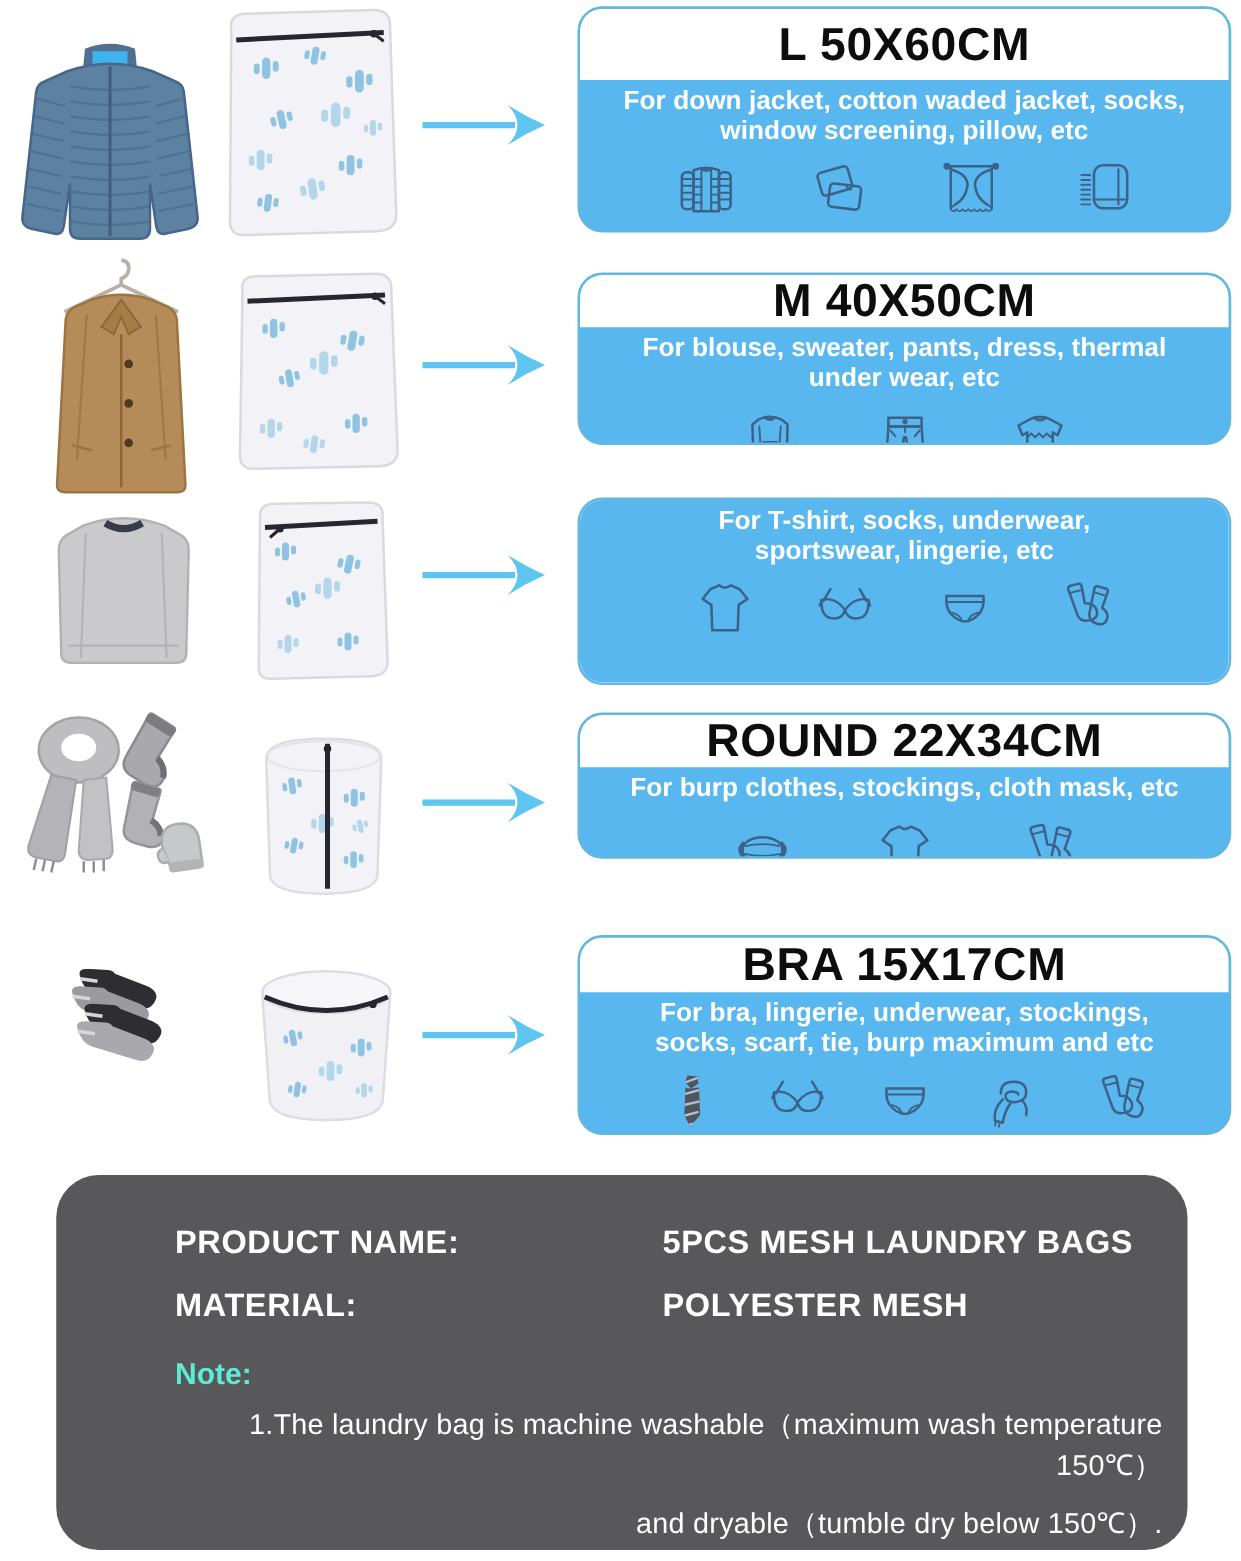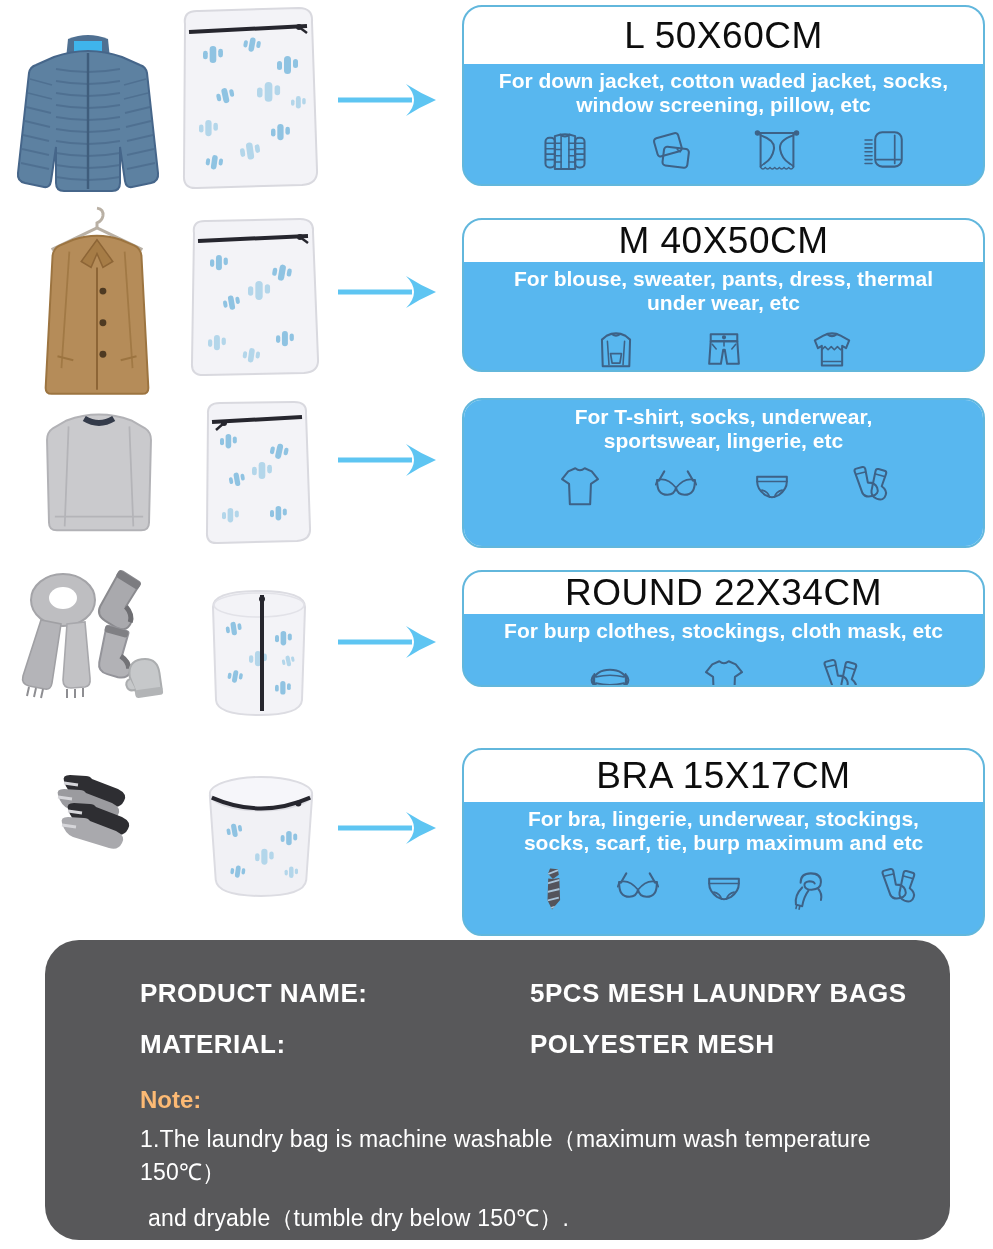--- a/index.html
+++ b/index.html
@@ -4,37 +4,37 @@
 <style>
   html,body{margin:0;padding:0;background:#fff;}
   .stage{position:relative;width:993px;height:1249px;background:#ffffff;overflow:hidden;
          font-family:"Liberation Sans",sans-serif;}
   .abs{position:absolute;}
 
   
   .panel{position:absolute;left:462px;width:523px;border:2px solid #62b7dc;border-radius:20px;
          background:#58b7ef;overflow:hidden;display:flex;flex-direction:column;box-sizing:border-box;}
   .panel-head{background:#ffffff;display:flex;align-items:center;justify-content:center;
-              font-weight:400;color:#0d0d0d;letter-spacing:.5px;}
+              font-weight:700;color:#0d0d0d;letter-spacing:.5px;}
   .panel-title{font-size:37px;}
   .panel-body{flex:1;background:#58b7ef;text-align:center;padding-top:5px;}
   .desc{color:#ffffff;font-size:21px;font-weight:600;line-height:1.14;margin:0 auto;}
   .icons{display:flex;justify-content:center;align-items:flex-end;margin-top:9px;}
   .ic{width:50px;height:50px;display:block;}
 
   
   .arrow{position:absolute;width:104px;height:40px;}
 
   
   .info-panel{position:absolute;left:45px;top:940px;width:905px;height:300px;background:#58585a;
               border-radius:34px;color:#ffffff;box-sizing:border-box;padding:38px 20px 0 95px;}
   .info-row{display:grid;grid-template-columns:390px 1fr;margin-bottom:20px;}
   .info-label,.info-value{font-size:26px;font-weight:700;letter-spacing:.5px;}
-  .note-label{color:#fdba74;font-size:24px;font-weight:700;margin-top:26px;margin-bottom:10px;}
-  .note-line{font-size:23px;font-weight:400;margin-bottom:13px;letter-spacing:.2px;}
+  .note-label{color:#5eead4;font-size:24px;font-weight:700;margin-top:26px;margin-bottom:10px;}
+  .note-line{font-size:23px;font-weight:400;margin-bottom:13px;letter-spacing:.2px;text-align:right;}
   .note-line.indent{margin-left:8px;}
 </style>
 </head>
 <body>
 
 <svg width="0" height="0" style="position:absolute" aria-hidden="true">
   <defs>
     <symbol id="sym-downjacket" viewBox="0 0 64 64">
       <g stroke="#3d6287" fill="none" stroke-width="2.6" stroke-linecap="round" stroke-linejoin="round">
         <rect x="7" y="15" width="12" height="38" rx="5"></rect>
@@ -254,21 +254,21 @@
       <use href="#cactus-shape" transform="translate(62,132) scale(.8) rotate(8)"></use>
     </g>
     <path d="M16 26 L126 21" stroke="#26262e" stroke-width="4"></path>
     <circle cx="118" cy="22" r="3" fill="#26262e"></circle>
     <path d="M118 22 l8 6" stroke="#26262e" stroke-width="2.4"></path>
   </svg>
   <svg class="arrow" style="left:336px;top:272px" viewBox="0 0 104 40">
     <path d="M2 20 H76" stroke="#5ec5f2" stroke-width="5"></path>
     <path d="M70 4 Q84 13 100 20 Q84 27 70 36 Q78 28 78 20 Q78 12 70 4 Z" fill="#5ec5f2"></path>
   </svg>
-  <div class="panel" style="top:218px;height:154px">
+  <div class="panel" style="top:218px;height:138px">
     <div class="panel-head" style="height:48px">
       <span class="panel-title">M 40X50CM</span>
     </div>
     <div class="panel-body">
       <div class="desc" style="max-width:470px">For blouse, sweater, pants, dress, thermal under wear, etc</div>
       <div class="icons" style="gap:58px">
         <svg class="ic" viewBox="0 0 64 64">
             <use href="#sym-hoodie"></use>
           </svg>
         <svg class="ic" viewBox="0 0 64 64">
@@ -412,21 +412,21 @@
     </g>
     <g fill="#b3d6ea">
       <use href="#cactus-shape" transform="translate(54,84) scale(.9)"></use>
       <use href="#cactus-shape" transform="translate(84,102) scale(.65)"></use>
     </g>
   </svg>
   <svg class="arrow" style="left:336px;top:808px" viewBox="0 0 104 40">
     <path d="M2 20 H76" stroke="#5ec5f2" stroke-width="5"></path>
     <path d="M70 4 Q84 13 100 20 Q84 27 70 36 Q78 28 78 20 Q78 12 70 4 Z" fill="#5ec5f2"></path>
   </svg>
-  <div class="panel" style="top:748px;height:188px">
+  <div class="panel" style="top:748px;height:160px">
     <div class="panel-head" style="height:52px">
       <span class="panel-title">BRA 15X17CM</span>
     </div>
     <div class="panel-body">
       <div class="desc" style="max-width:450px">For bra, lingerie, underwear, stockings, socks, scarf, tie, burp maximum and etc</div>
       <div class="icons" style="gap:36px">
         <svg class="ic" viewBox="0 0 64 64">
             <use href="#sym-tie"></use>
           </svg>
         <svg class="ic" viewBox="0 0 64 64">

